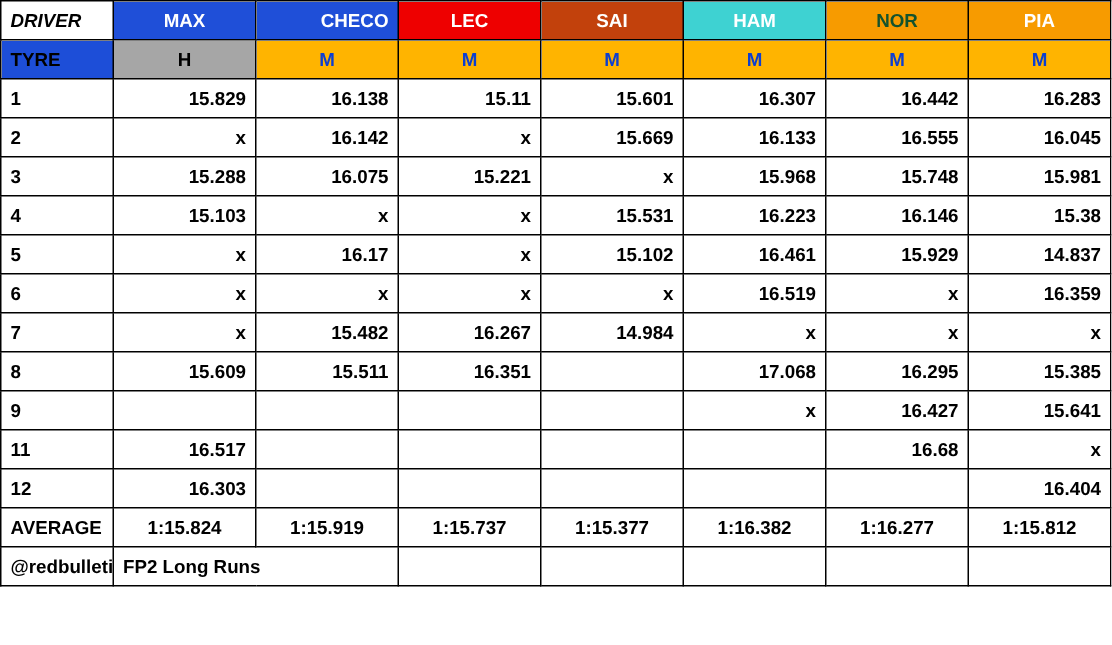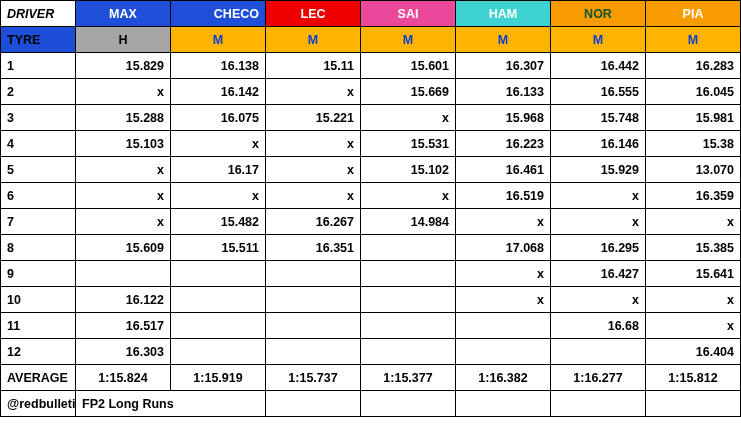--- a/index.html
+++ b/index.html
@@ -100,21 +100,21 @@
       <col class="c-drv">
       <col class="c-drv">
       <col class="c-drv">
   </colgroup>
   <tbody id="sheet-body">
       <tr>
         <td class="hdr-label">DRIVER</td>
         <td class="hdr-driver" style="background: rgb(31, 79, 216); color: rgb(255, 255, 255);">MAX</td>
         <td class="hdr-driver" style="background: rgb(31, 79, 216); color: rgb(255, 255, 255); text-align: right;">CHECO</td>
         <td class="hdr-driver" style="background: rgb(238, 0, 0); color: rgb(255, 255, 255);">LEC</td>
-        <td class="hdr-driver" style="background: #ec4899; color: rgb(255, 255, 255);">SAI</td>
+        <td class="hdr-driver" style="background: #c2410c; color: rgb(255, 255, 255);">SAI</td>
         <td class="hdr-driver" style="background: rgb(62, 210, 210); color: rgb(255, 255, 255);">HAM</td>
         <td class="hdr-driver" style="background: rgb(247, 155, 0); color: #14532d;">NOR</td>
         <td class="hdr-driver" style="background: rgb(247, 155, 0); color: rgb(255, 255, 255);">PIA</td>
       </tr>
       <tr>
         <td class="tyre-label">TYRE</td>
         <td class="tyre-cell" style="background: rgb(166, 166, 166); color: rgb(0, 0, 0);">H</td>
         <td class="tyre-cell" style="background: rgb(255, 180, 0); color: rgb(13, 63, 208);">M</td>
         <td class="tyre-cell" style="background: rgb(255, 180, 0); color: rgb(13, 63, 208);">M</td>
         <td class="tyre-cell" style="background: rgb(255, 180, 0); color: rgb(13, 63, 208);">M</td>
@@ -163,21 +163,21 @@
         <td class="lap-val">15.38</td>
       </tr>
       <tr>
         <td class="lap-num">5</td>
         <td class="lap-val">x</td>
         <td class="lap-val">16.17</td>
         <td class="lap-val">x</td>
         <td class="lap-val">15.102</td>
         <td class="lap-val">16.461</td>
         <td class="lap-val">15.929</td>
-        <td class="lap-val">13.070</td>
+        <td class="lap-val">14.837</td>
       </tr>
       <tr>
         <td class="lap-num">6</td>
         <td class="lap-val">x</td>
         <td class="lap-val">x</td>
         <td class="lap-val">x</td>
         <td class="lap-val">x</td>
         <td class="lap-val">16.519</td>
         <td class="lap-val">x</td>
         <td class="lap-val">16.359</td>
@@ -204,30 +204,20 @@
       </tr>
       <tr>
         <td class="lap-num">9</td>
         <td class="lap-val"></td>
         <td class="lap-val"></td>
         <td class="lap-val"></td>
         <td class="lap-val"></td>
         <td class="lap-val">x</td>
         <td class="lap-val">16.427</td>
         <td class="lap-val">15.641</td>
-      </tr>
-      <tr>
-        <td class="lap-num">10</td>
-        <td class="lap-val">16.122</td>
-        <td class="lap-val"></td>
-        <td class="lap-val"></td>
-        <td class="lap-val"></td>
-        <td class="lap-val">x</td>
-        <td class="lap-val">x</td>
-        <td class="lap-val">x</td>
       </tr>
       <tr>
         <td class="lap-num">11</td>
         <td class="lap-val">16.517</td>
         <td class="lap-val"></td>
         <td class="lap-val"></td>
         <td class="lap-val"></td>
         <td class="lap-val"></td>
         <td class="lap-val">16.68</td>
         <td class="lap-val">x</td>

